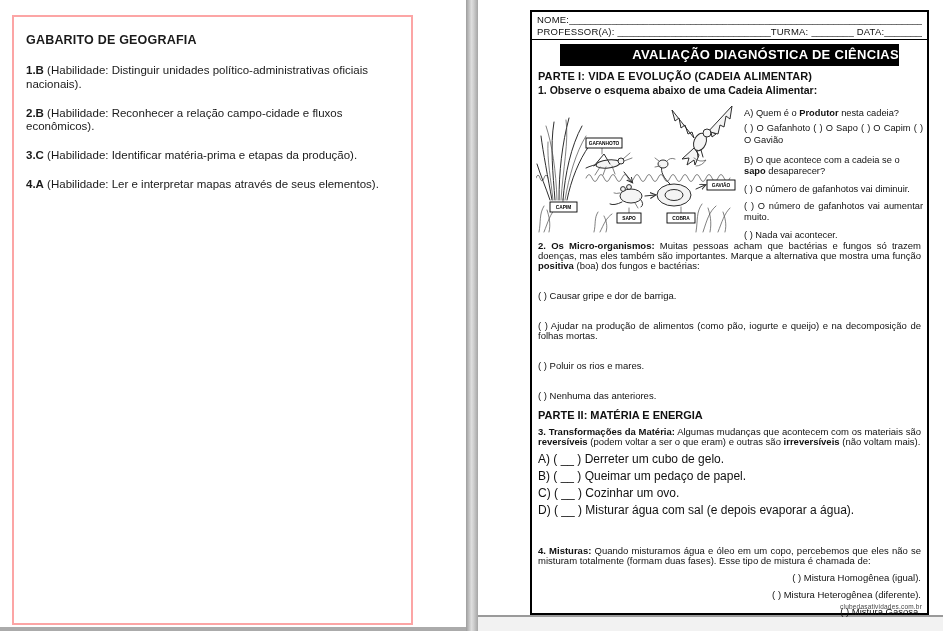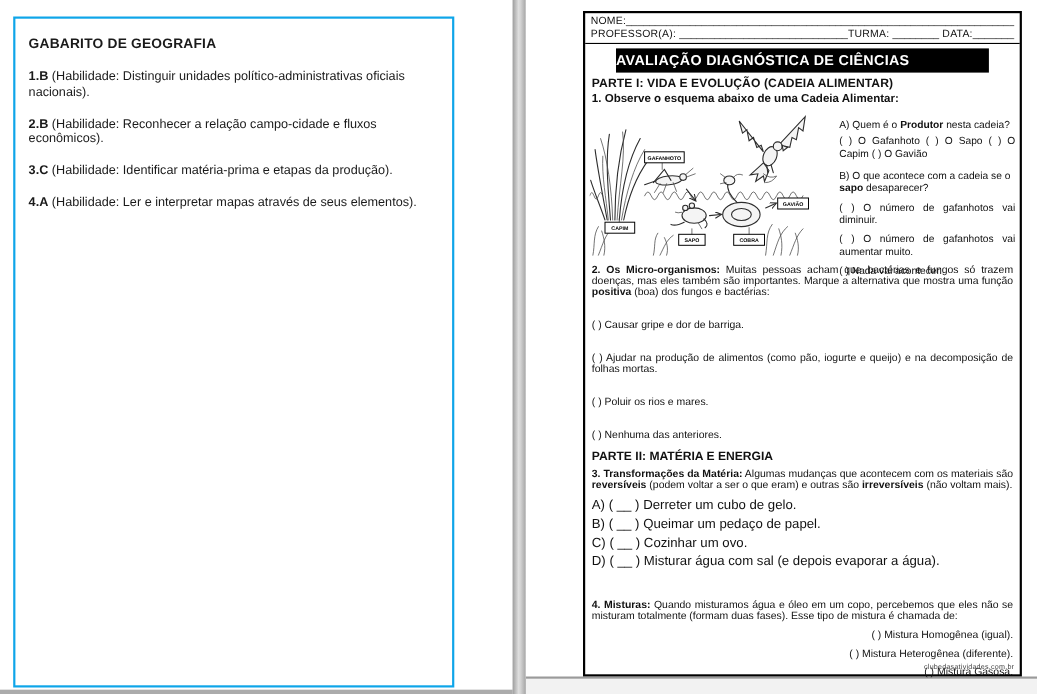--- a/index.html
+++ b/index.html
@@ -4,48 +4,48 @@
 <style>
   * { margin:0; padding:0; box-sizing:border-box; }
   html,body { width:943px; height:631px; }
   body { font-family:"Liberation Sans", sans-serif; background:#f2f2f2; position:relative; overflow:hidden; }
 
   .screen { position:absolute; left:0; top:0; width:943px; height:631px; }
 
   
   .page-left { position:absolute; left:0; top:0; width:466px; height:627px; background:#fff; }
   .left-frame { position:absolute; left:12px; top:15px; width:401px; height:610px;
-                border:2px solid #0ea5e9; padding:16px 14px 0 12px; background:#fff; }
+                border:2px solid #fca5a5; padding:16px 14px 0 12px; background:#fff; }
   .left-title { font-size:12.5px; font-weight:bold; color:#1a1a1a; letter-spacing:.2px; margin:0 0 17px 0; }
   .gab-item { font-size:11.5px; line-height:1.2; color:#1a1a1a; margin-bottom:15px; width:378px; }
   .gab-item b { font-weight:bold; }
   .bottom-left-strip { position:absolute; left:0; top:627px; width:466px; height:4px; background:#ababab; }
 
   
   .page-gap { position:absolute; left:466px; top:0; width:12px; height:631px;
               background:linear-gradient(90deg,#9d9d9d,#dedede 45%,#d3d3d3 60%,#a5a5a5); }
 
   
   .page-right { position:absolute; left:478px; top:0; width:465px; height:617px; background:#fff;
                 border-bottom:2px solid #9a9a9a; }
   .right-frame { position:absolute; left:52px; top:10px; width:399px; height:605px;
                  border:2px solid #000; background:#fff; font-size:9.5px; color:#111; }
 
   .form-header { padding:2px 5px 1px 5px; border-bottom:1px solid #000; }
   .hdr-row { font-size:9.5px; line-height:12px; white-space:nowrap; overflow:hidden; color:#111; }
   .hdr-row .lbl { letter-spacing:.2px; }
   .sp-left { margin-left:3px; }
 
-  .banner { margin:4px 28px 0 28px; background:#000; color:#fff; text-align:left;
+  .banner { margin:4px 28px 0 28px; background:#000; color:#fff; text-align:right;
             font-weight:bold; font-size:13px; letter-spacing:.3px; padding:3px 0 4px 0; }
 
   .parte-heading { margin:4px 6px 0 6px; font-weight:bold; font-size:11px; letter-spacing:.1px; }
   .q-heading { margin:2px 6px 0 6px; font-weight:bold; font-size:10.5px; }
 
-  .q1-row { margin:4px 4px 0 4px; display:flex; height:134px;gap:19px; }
+  .q1-row { margin:4px 4px 0 4px; display:flex; height:134px; }
   .diagram-wrap { width:202px; flex:none; }
   .q1-answers { flex:1; margin-left:6px; padding-top:8px; font-size:9.3px; line-height:1.22; }
   .q1-answers .rich b { font-weight:bold; }
   .q1a-q { margin-bottom:4px; }
   .q1a-opts { text-align:justify; }
   .q1b-q { margin-top:9px; }
   .q1b-opt { margin-top:6px; text-align:justify; }
 
   .q2-block { margin:7px 6px 0 6px; }
   .para { text-align:justify; font-size:9.5px; line-height:10px; }

